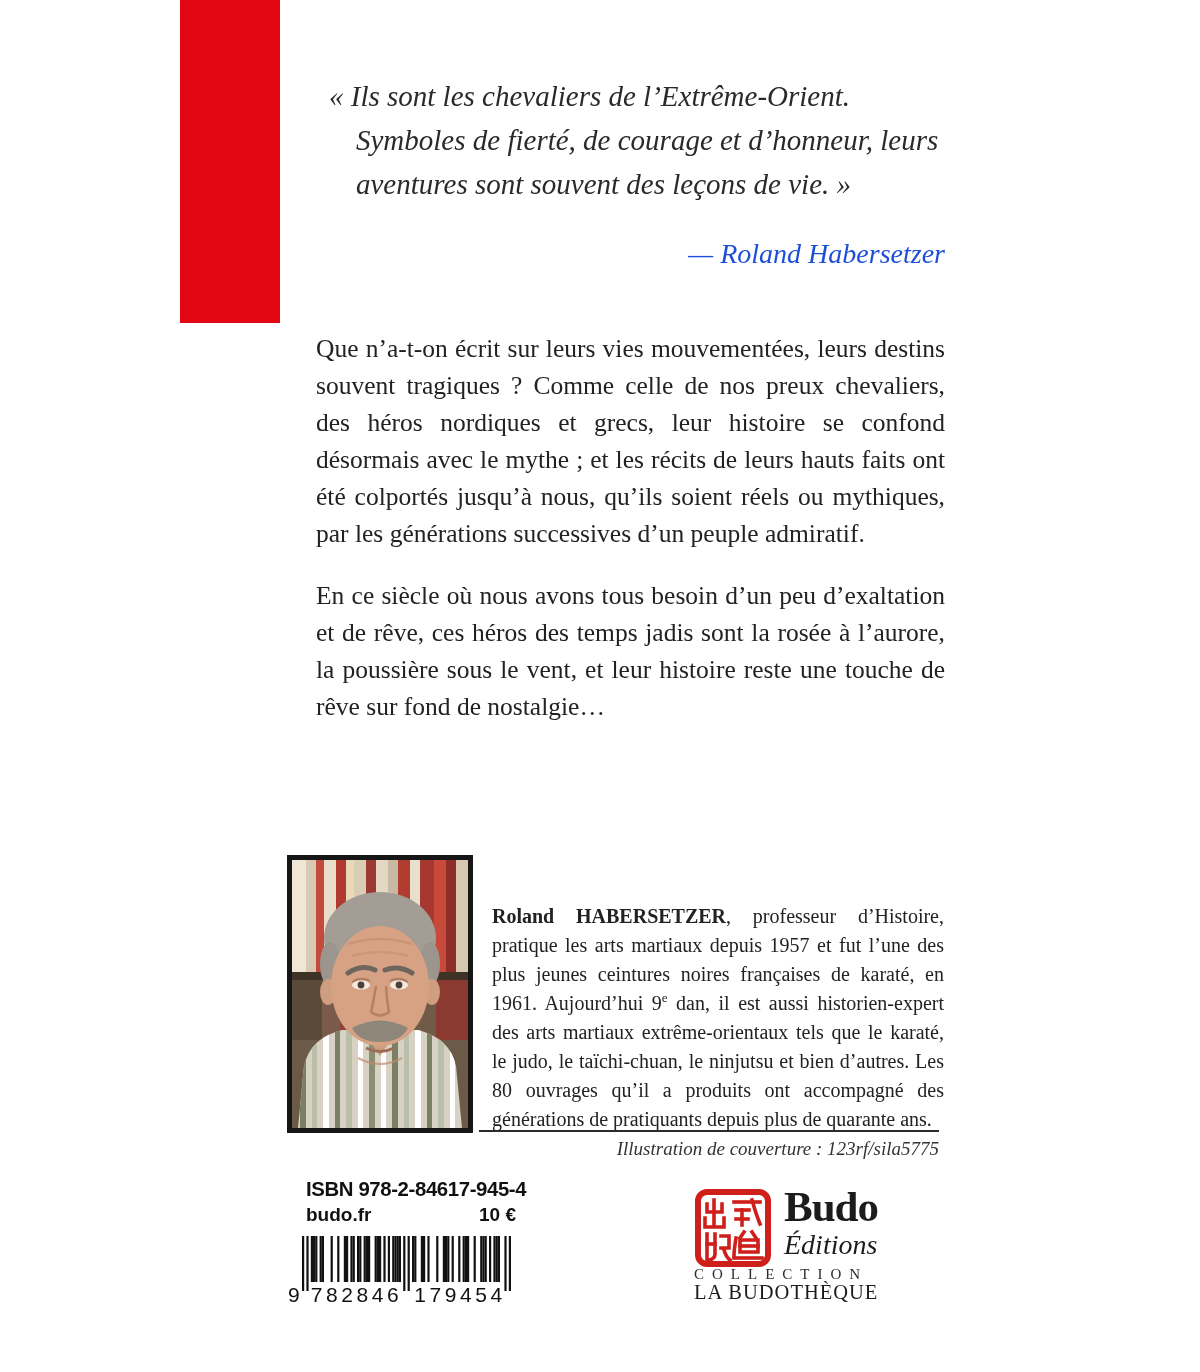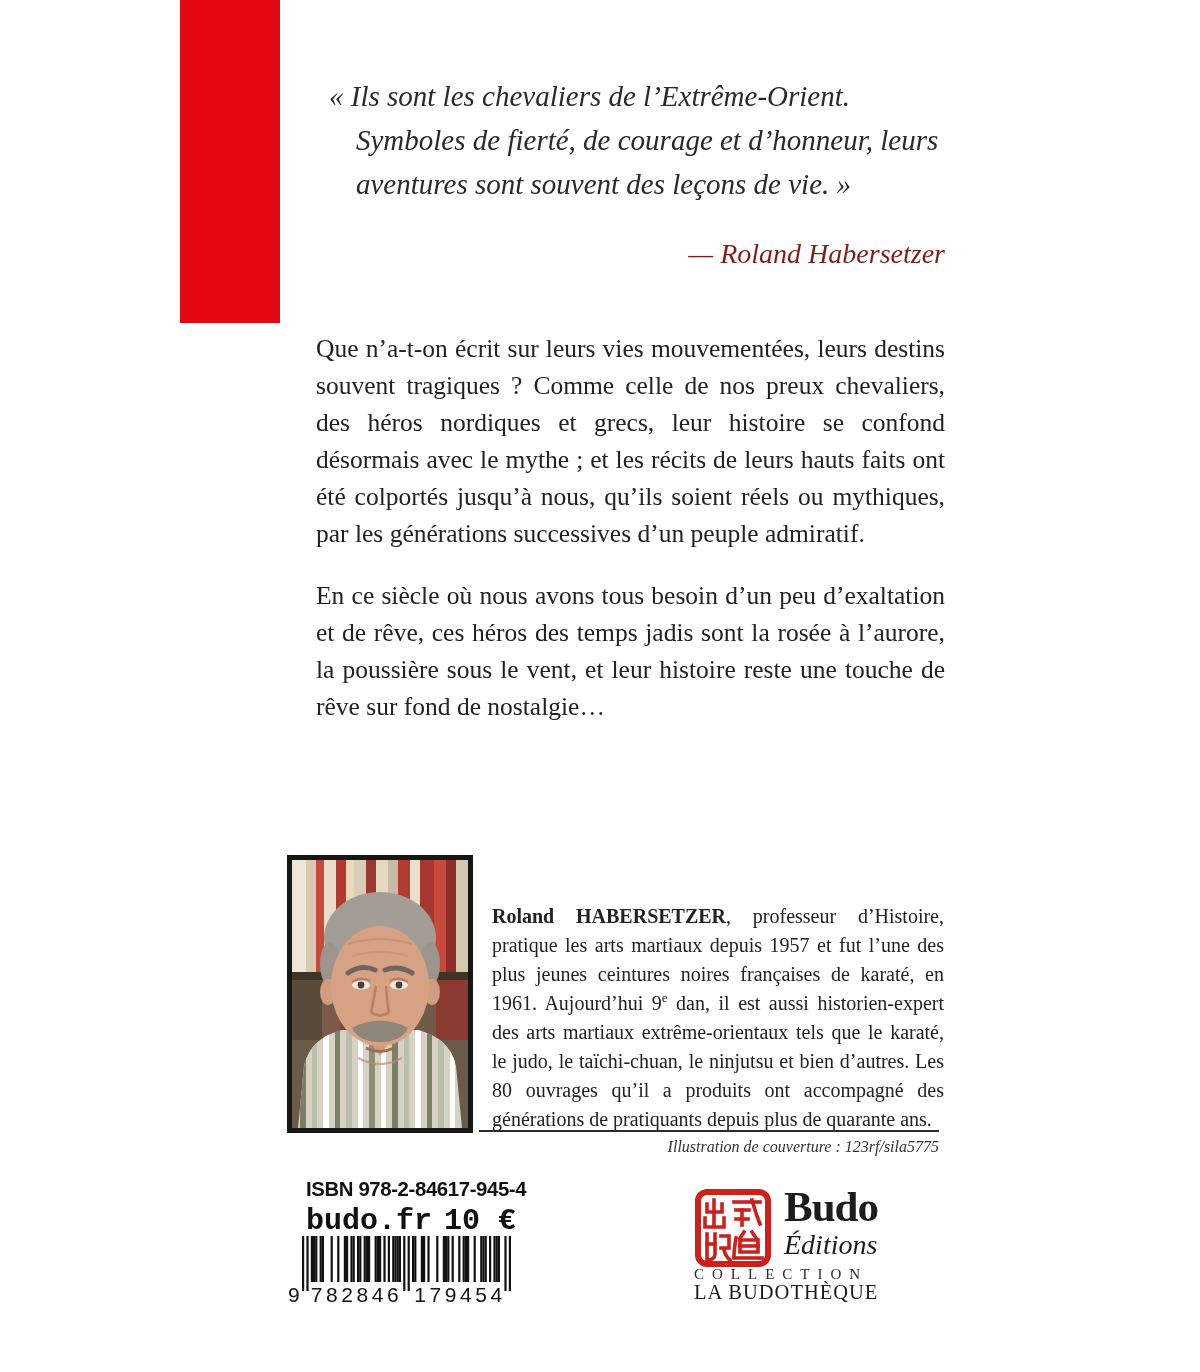--- a/index.html
+++ b/index.html
@@ -7,45 +7,45 @@
         font-family:"Liberation Serif", serif;color:#1c1c1c;padding-left:44px;}
 
   
   .red-bar{position:absolute;left:180px;top:0;width:100px;height:323px;background:#e30613;}
 
   
   .quote{position:absolute;left:356px;top:74px;width:600px;
          font-style:italic;font-size:29px;line-height:44px;color:#2a2a2a;
          text-indent:-27px;}
   .attribution{position:absolute;left:340px;top:238px;width:605px;text-align:right;
-         font-style:italic;font-size:28px;color:#7f1d1d;}
+         font-style:italic;font-size:28px;color:#1d4ed8;}
 
   
   .body-text{position:absolute;left:313px;top:330px;width:632px;}
   .body-text p{margin:0 0 25px 3px;font-size:25.5px;line-height:37px;text-align:justify;
          hyphens:auto;-webkit-hyphens:auto;color:#222;}
 
   
   .photo{position:absolute;left:287px;top:855px;width:176px;height:268px;
          border:5px solid #161616;background:#6b5a47;}
   .photo svg{display:block;}
   .bio{position:absolute;left:492px;top:902px;width:452px;font-size:20px;line-height:29px;
          text-align:justify;color:#222;}
   .bio b{font-weight:bold;}
   .bio sup{font-size:13px;line-height:0;}
 
   .separator{position:absolute;left:479px;top:1130px;width:460px;height:2px;background:#2b2b2b;}
   .credit{position:absolute;left:479px;top:1138px;width:460px;text-align:right;
-         font-style:italic;font-size:16px;color:#333;}
+         font-style:italic;font-size:19px;color:#333;}
 
   
   .isbn-block{position:absolute;left:306px;top:1177px;width:210px;
          font-family:"Liberation Sans", sans-serif;font-weight:bold;color:#111;}
   .isbn-line{font-size:21px;letter-spacing:-0.4px;white-space:nowrap;transform:scaleX(0.97);transform-origin:left;}
-  .site-price{display:flex;justify-content:space-between;font-size:30px;margin-top:3px;font-family:Liberation Mono, monospace;}
+  .site-price{display:flex;justify-content:space-between;font-size:19px;margin-top:3px;}
   .barcode{position:absolute;left:286px;top:1236px;}
 
   
   .publisher{position:absolute;left:694px;top:1184px;width:206px;color:#1c1c1c;}
   .seal{position:absolute;left:0;top:4px;}
   .pub-names{position:absolute;left:90px;top:0;width:116px;text-align:left;}
   .pub-name{font-size:43px;font-weight:bold;line-height:46px;letter-spacing:-1px;}
   .pub-sub{font-size:28px;font-style:italic;line-height:30px;}
   .collection1{position:absolute;left:0;top:82px;width:206px;font-size:15px;letter-spacing:8px;
          white-space:nowrap;color:#2b2b2b;}

